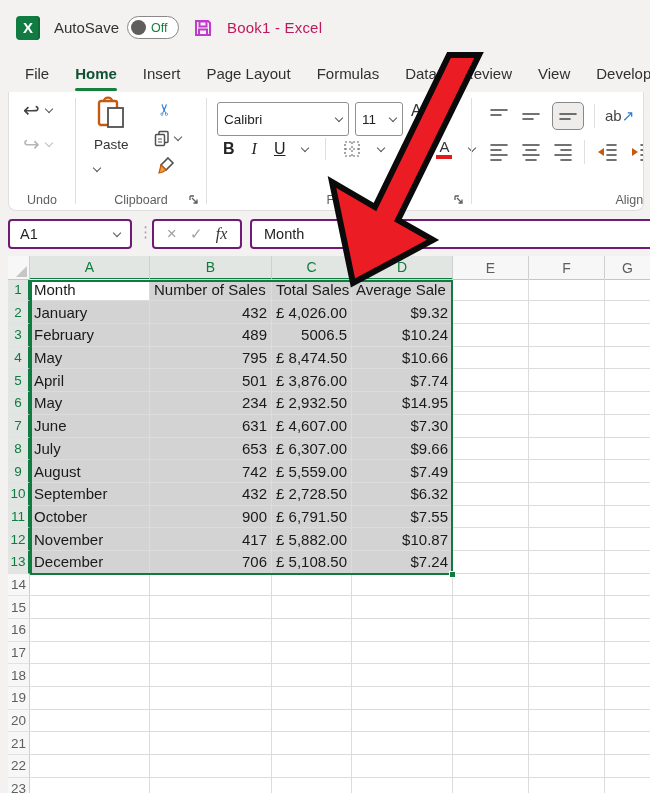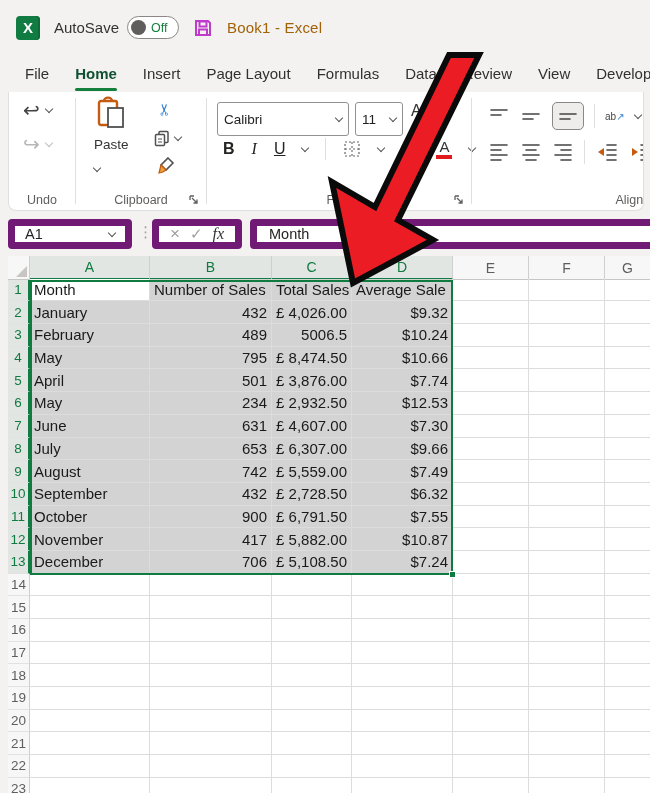--- a/index.html
+++ b/index.html
@@ -7,21 +7,21 @@
        font-family:"Liberation Sans",sans-serif;color:#252423;-webkit-font-smoothing:antialiased;}
   
   .titlebar{position:absolute;top:0;left:0;right:0;height:55px;display:flex;align-items:center;gap:14px;padding-left:16px;}
   .xl-logo{width:24px;height:24px;border-radius:4px;background:#107c41;color:#fff;display:flex;align-items:center;justify-content:center;
            font-weight:bold;font-size:15px;box-shadow:inset -2px 0 0 #0e6a38;}
   .autosave{display:flex;align-items:center;gap:8px;font-size:15px;color:#333;}
   .toggle{width:52px;height:23px;border:1px solid #8a8886;border-radius:12px;background:#fff;display:flex;align-items:center;gap:5px;padding:0 3px;box-sizing:border-box;}
   .knob{width:15px;height:15px;border-radius:50%;background:#605e5c;}
   .toggle .state{font-size:12.5px;color:#15803d;}
   .save-icon svg{display:block;}
-  .doc-title{font-size:15px;color:#a16207;letter-spacing:.2px;}
+  .doc-title{font-size:15px;color:#be185d;letter-spacing:.2px;}
   
   .tabsrow{position:absolute;top:55px;left:0;right:0;height:37px;display:flex;align-items:center;gap:26px;padding-left:25px;font-size:15px;color:#323130;white-space:nowrap;overflow:hidden;}
   .tab{position:relative;cursor:default;}
   .tab.active{font-weight:bold;color:#0f5132;}
   .tab.active:after{content:"";position:absolute;left:0;right:0;bottom:-9px;height:3px;background:#15803d;border-radius:2px;}
   
   .ribbon{position:absolute;top:92px;left:8px;width:634px;height:118px;background:#fff;border:1px solid #e1dfdd;border-top:none;
           border-radius:0 0 8px 8px;overflow:hidden;}
   .rgroup{position:absolute;top:0;bottom:0;}
   .gdiv{position:absolute;top:6px;bottom:6px;width:1px;background:#e1dfdd;}
@@ -32,21 +32,21 @@
   .combo{border:1px solid #919191;border-radius:3px;background:#fff;height:24px;display:flex;align-items:center;justify-content:space-between;
          padding:16px 6px;font-size:13.5px;color:#222;box-sizing:border-box;}
   .disabled{opacity:.38;}
   .fmt-b{font-weight:bold;font-size:16px;}
   .fmt-i{font-style:italic;font-family:"Liberation Serif",serif;font-size:16px;}
   .fmt-u{text-decoration:underline;font-size:16px;}
   .seline{stroke:#444;stroke-width:1.6;stroke-linecap:round;}
   .valign-sel{border:1px solid #8a8886;background:#efedeb;border-radius:5px;}
   
   .fbar{position:absolute;top:212px;left:0;right:0;height:44px;}
-  .fbox{position:absolute;top:7px;height:30px;background:#fff;border:7px solid #701a75;border-radius:4px;box-sizing:border-box;display:flex;align-items:center;}
+  .fbox{position:absolute;top:7px;height:30px;background:#fff;border:2px solid #701a75;border-radius:4px;box-sizing:border-box;display:flex;align-items:center;}
   .namebox{left:8px;width:124px;justify-content:space-between;padding:0 10px;font-size:14.5px;}
   .dots{position:absolute;top:11px;left:138px;color:#a19f9d;font-size:15px;letter-spacing:1px;}
   .fxbox{left:152px;width:90px;justify-content:space-around;padding:0 6px;}
   .formulabox{left:250px;width:410px;padding:0 12px;font-size:14.5px;}
   .fx-x{color:#a19f9d;font-size:17px;}
   .fx-ck{color:#a19f9d;font-size:15px;}
   .fx-fx{font-family:"Liberation Serif",serif;font-style:italic;font-size:16px;color:#333;}
   
   .gridwrap{position:absolute;top:256px;left:0;right:0;bottom:0;background:#f3f2f1;overflow:hidden;}
   .sheet{position:absolute;left:8px;top:0;display:grid;background:#fff;
@@ -209,21 +209,21 @@
       </svg>
       <svg width="22" height="20" viewBox="0 0 22 20">
         <line class="seline" x1="3" y1="8" x2="19" y2="8"></line>
           <line class="seline" x1="3" y1="13" x2="13" y2="13"></line>
       </svg>
       <svg width="30" height="26" viewBox="0 0 30 26" class="valign-sel">
         <line class="seline" x1="7" y1="11" x2="23" y2="11"></line>
           <line class="seline" x1="7" y1="16" x2="17" y2="16"></line>
       </svg>
       <span style="width:1px;height:24px;background:#e1dfdd;"></span>
-      <span style="font-size:10px;color:#444;">
+      <span style="font-size:15px;color:#444;">
         <span>ab</span><span style="color:#2b7cd3;">↗</span>
       </span>
       <span class="chev sm"></span>
     </div>
     <div style="position:absolute;left:16px;top:48px;display:flex;align-items:center;gap:10px;">
       <svg width="22" height="20" viewBox="0 0 22 20">
         <line class="seline" x1="3" y1="3" x2="19" y2="3"></line>
           <line class="seline" x1="3" y1="8" x2="13" y2="8"></line>
         <line class="seline" x1="3" y1="13" x2="19" y2="13"></line>
           <line class="seline" x1="3" y1="18" x2="13" y2="18"></line>
@@ -337,21 +337,21 @@
       <div class="cell"></div>
       <div class="cell"></div>
       <div class="cell"></div>
       <div class="rh sel">6</div>
       <div class="cell sel">May</div>
       <div class="cell sel num">234</div>
       <div class="cell sel acct">
         <span>£</span>
         <span>2,932.50</span>
       </div>
-      <div class="cell sel num">$12.53</div>
+      <div class="cell sel num">$14.95</div>
       <div class="cell"></div>
       <div class="cell"></div>
       <div class="cell"></div>
       <div class="rh sel">7</div>
       <div class="cell sel">June</div>
       <div class="cell sel num">631</div>
       <div class="cell sel acct">
         <span>£</span>
         <span>4,607.00</span>
       </div>

